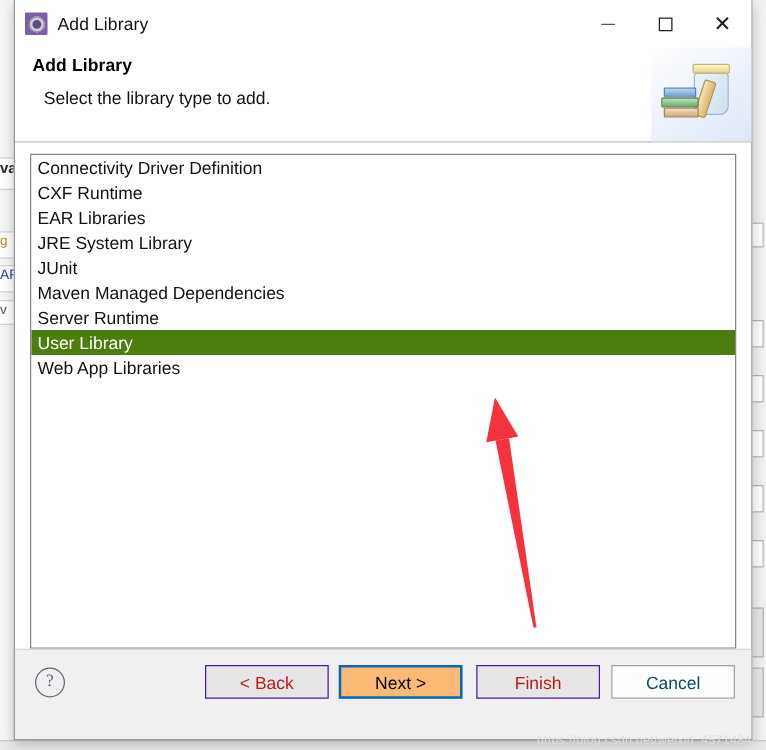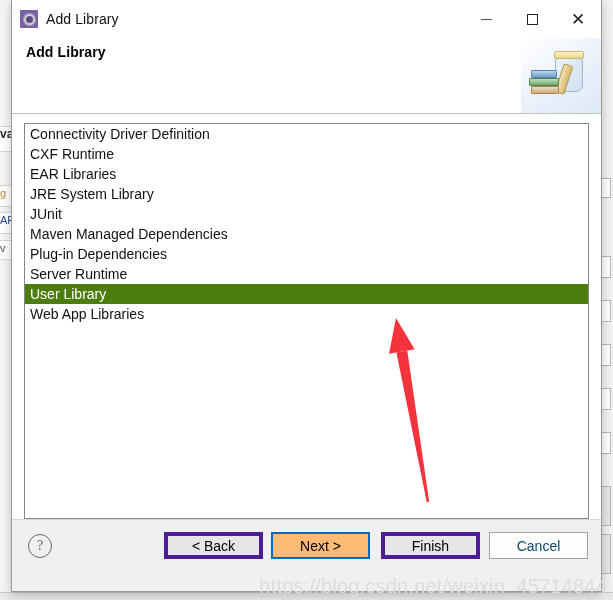--- a/index.html
+++ b/index.html
@@ -168,33 +168,33 @@
     font-family: "Liberation Serif", serif;
   }
   .btn {
     position: absolute; top: 12px;
     height: 27px; width: 99px;
     font-size: 14px; color: #0c4a6e;
     display: flex; align-items: center; justify-content: center;
     background: #e1e1e1; border: 1px solid #adadad;
   }
   .btn.enabled { background: #fdfdfd; border: 1px solid #a2a2a2; }
-  .btn.disabled { color: #000000; background: #e6e6e6; border: 4px solid #4c1d95; }
+  .btn.disabled { color: #b91c1c; background: #e6e6e6; border: 1px solid #4c1d95; }
   .btn.default {
     background: #fdba74; border: 2px solid #0069c0; color: #000;
   }
   #btn-back   { left: 152px; }
   #btn-next   { left: 259px; }
   #btn-finish { left: 369px; }
   #btn-cancel { left: 477px; }
 
   
   #watermark {
     position: absolute; right: 6px; bottom: 2px;
-    font-size: 20px; color: #dcdcdc;
+    font-size: 10px; color: #dcdcdc;
     letter-spacing: .2px; white-space: nowrap;
     pointer-events: none;
   }
 
   
   #annotation-arrow {
     position: absolute; left: 0; top: 0;
     width: 613px; height: 600px;
     pointer-events: none;
   }
@@ -246,40 +246,40 @@
         <i class="glyph-max"></i>
       </div>
       <div class="win-btn close">
         <span class="glyph-close">✕</span>
       </div>
     </div>
   </div>
 
   <div id="header">
     <div id="header-title">Add Library</div>
+    <div id="header-sub">Select the library type to add.</div>
 
     <div id="banner">
       <span class="jar-body"></span>
       <span class="jar-lid"></span>
       <span class="book tilt"></span>
       <span class="book b1"></span>
       <span class="book b2"></span>
       <span class="book b3"></span>
     </div>
   </div>
 
   <div id="list-wrap">
     <div id="type-list">
         <div class="list-item">Connectivity Driver Definition</div>
         <div class="list-item">CXF Runtime</div>
         <div class="list-item">EAR Libraries</div>
         <div class="list-item">JRE System Library</div>
         <div class="list-item">JUnit</div>
         <div class="list-item">Maven Managed Dependencies</div>
-        <div class="list-item">Plug-in Dependencies</div>
         <div class="list-item">Server Runtime</div>
         <div class="list-item selected">User Library</div>
         <div class="list-item">Web App Libraries</div>
       </div>
   </div>
 
   <div id="footer">
     <div id="help-btn">?</div>
 
     <div class="btn disabled" id="btn-back">&lt; Back</div>

